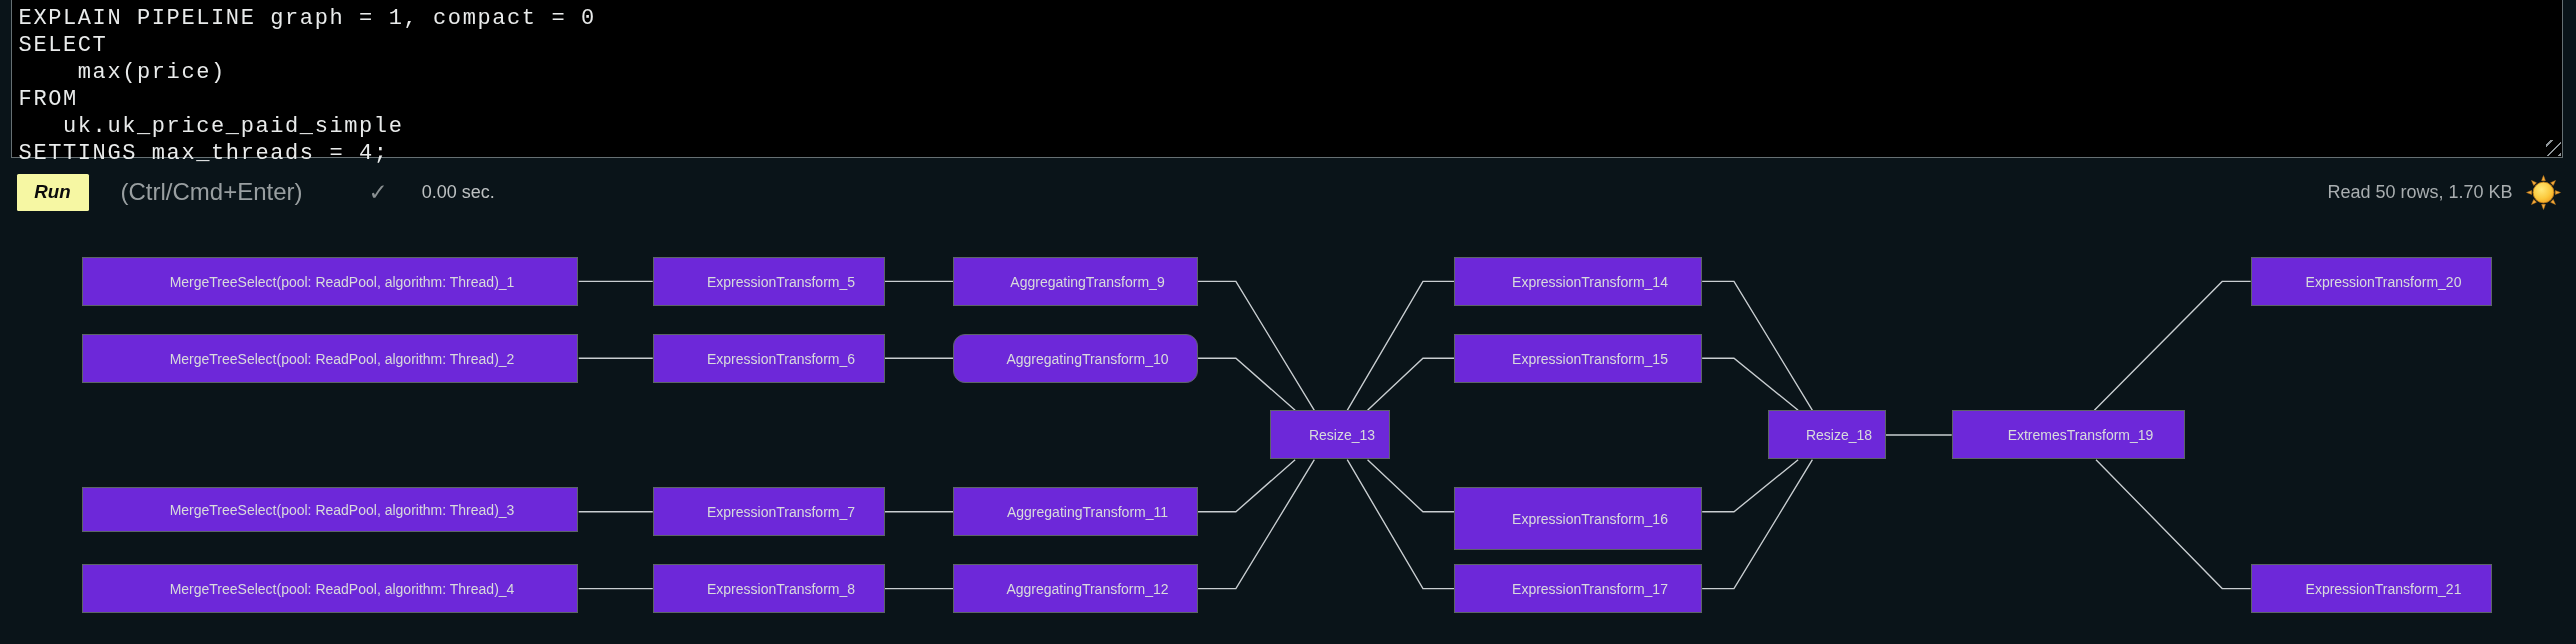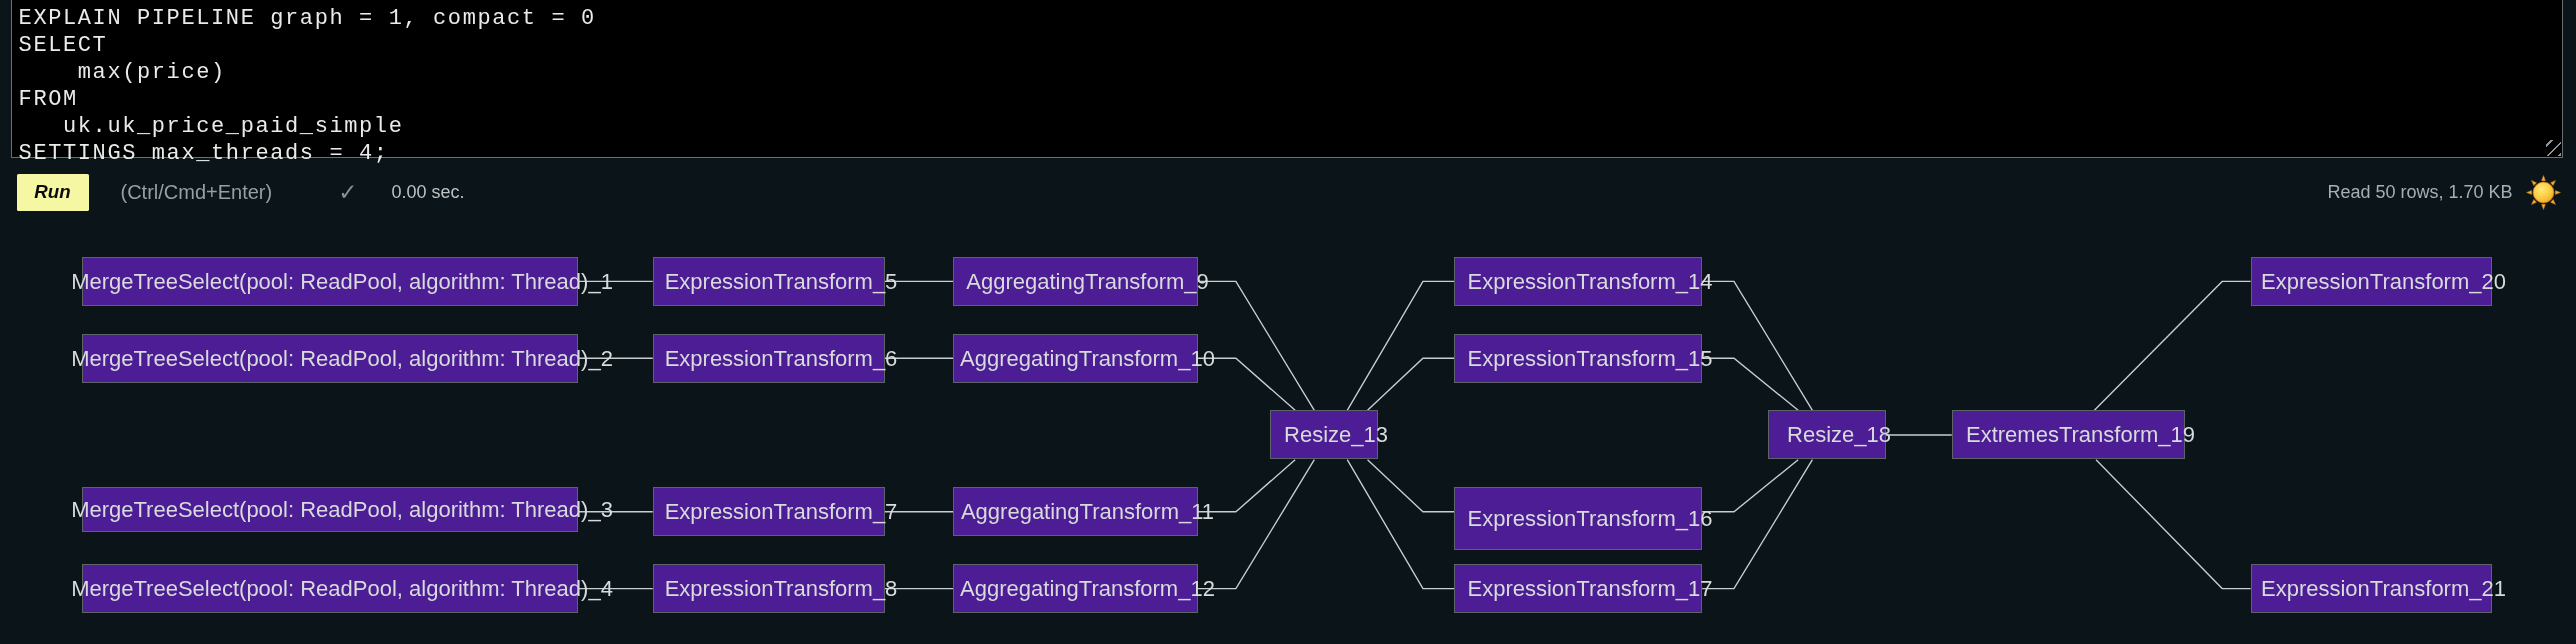--- a/index.html
+++ b/index.html
@@ -46,37 +46,37 @@
     width:72px;height:37px;
     background:#f6f7a3;
     color:#0b0b0b;
     font-weight:bold;
     font-size:18.7px;
     border:none;border-radius:1.6px;
     display:flex;align-items:center;justify-content:center;
     font-family:"Liberation Sans", sans-serif;
     font-style:italic;
   }
-  .shortcut{color:#999fa1;font-size:20px;margin-left:32px;}
+  .shortcut{color:#999fa1;font-size:24px;margin-left:32px;}
   .check{color:#8a9092;font-size:23px;margin-left:66px;}
   .elapsed{color:#bdc1c2;font-size:18px;margin-left:34px;}
   .spacer{flex:1;}
   .read-stats{color:#a9aeb0;font-size:18px;}
   .sun{width:35px;height:35px;margin:0 15.4px 0 13px;}
 
   
   .graph{position:absolute;left:0;top:0;width:2576px;height:644px;}
   .edges{position:absolute;left:0;top:0;}
   .gnode{
     position:absolute;
     box-sizing:border-box;
-    background:#4c1d95;
+    background:#6d28d9;
     border:1.6px solid #5d6467;
     color:#d8dbdc;
-    font-size:22px;
+    font-size:14px;
     display:flex;align-items:center;justify-content:center;
     white-space:nowrap;
     padding-left:24px;
   }
 </style>
 </head>
 <body>
 
 <div class="graph">
   <svg class="edges" width="2576" height="644" viewBox="0 0 4694 1174">
@@ -107,24 +107,24 @@
   <div>
       <div class="gnode" style="left: 82px; top: 257px; width: 496px; height: 49px;">MergeTreeSelect(pool: ReadPool, algorithm: Thread)_1</div>
       <div class="gnode" style="left: 82px; top: 334px; width: 496px; height: 49px;">MergeTreeSelect(pool: ReadPool, algorithm: Thread)_2</div>
       <div class="gnode" style="left: 82px; top: 487px; width: 496px; height: 45px;">MergeTreeSelect(pool: ReadPool, algorithm: Thread)_3</div>
       <div class="gnode" style="left: 82px; top: 564px; width: 496px; height: 49px;">MergeTreeSelect(pool: ReadPool, algorithm: Thread)_4</div>
       <div class="gnode" style="left: 653px; top: 257px; width: 232px; height: 49px;">ExpressionTransform_5</div>
       <div class="gnode" style="left: 653px; top: 334px; width: 232px; height: 49px;">ExpressionTransform_6</div>
       <div class="gnode" style="left: 653px; top: 487px; width: 232px; height: 49px;">ExpressionTransform_7</div>
       <div class="gnode" style="left: 653px; top: 564px; width: 232px; height: 49px;">ExpressionTransform_8</div>
       <div class="gnode" style="left: 953px; top: 257px; width: 245px; height: 49px;">AggregatingTransform_9</div>
-      <div class="gnode" style="left: 953px; top: 334px; width: 245px; height: 49px;">AggregatingTransform_10</div>
+      <div class="gnode" style="left: 953px; top: 334px; width: 245px; height: 49px; border-radius: 12px;">AggregatingTransform_10</div>
       <div class="gnode" style="left: 953px; top: 487px; width: 245px; height: 49px;">AggregatingTransform_11</div>
       <div class="gnode" style="left: 953px; top: 564px; width: 245px; height: 49px;">AggregatingTransform_12</div>
-      <div class="gnode" style="left: 1270px; top: 410px; width: 108px; height: 49px;">Resize_13</div>
+      <div class="gnode" style="left: 1270px; top: 410px; width: 120px; height: 49px;">Resize_13</div>
       <div class="gnode" style="left: 1454px; top: 257px; width: 248px; height: 49px;">ExpressionTransform_14</div>
       <div class="gnode" style="left: 1454px; top: 334px; width: 248px; height: 49px;">ExpressionTransform_15</div>
       <div class="gnode" style="left: 1454px; top: 487px; width: 248px; height: 63px;">ExpressionTransform_16</div>
       <div class="gnode" style="left: 1454px; top: 564px; width: 248px; height: 49px;">ExpressionTransform_17</div>
       <div class="gnode" style="left: 1768px; top: 410px; width: 118px; height: 49px;">Resize_18</div>
       <div class="gnode" style="left: 1952px; top: 410px; width: 233px; height: 49px;">ExtremesTransform_19</div>
       <div class="gnode" style="left: 2251px; top: 257px; width: 241px; height: 49px;">ExpressionTransform_20</div>
       <div class="gnode" style="left: 2251px; top: 564px; width: 241px; height: 49px;">ExpressionTransform_21</div>
     </div>
 </div>

